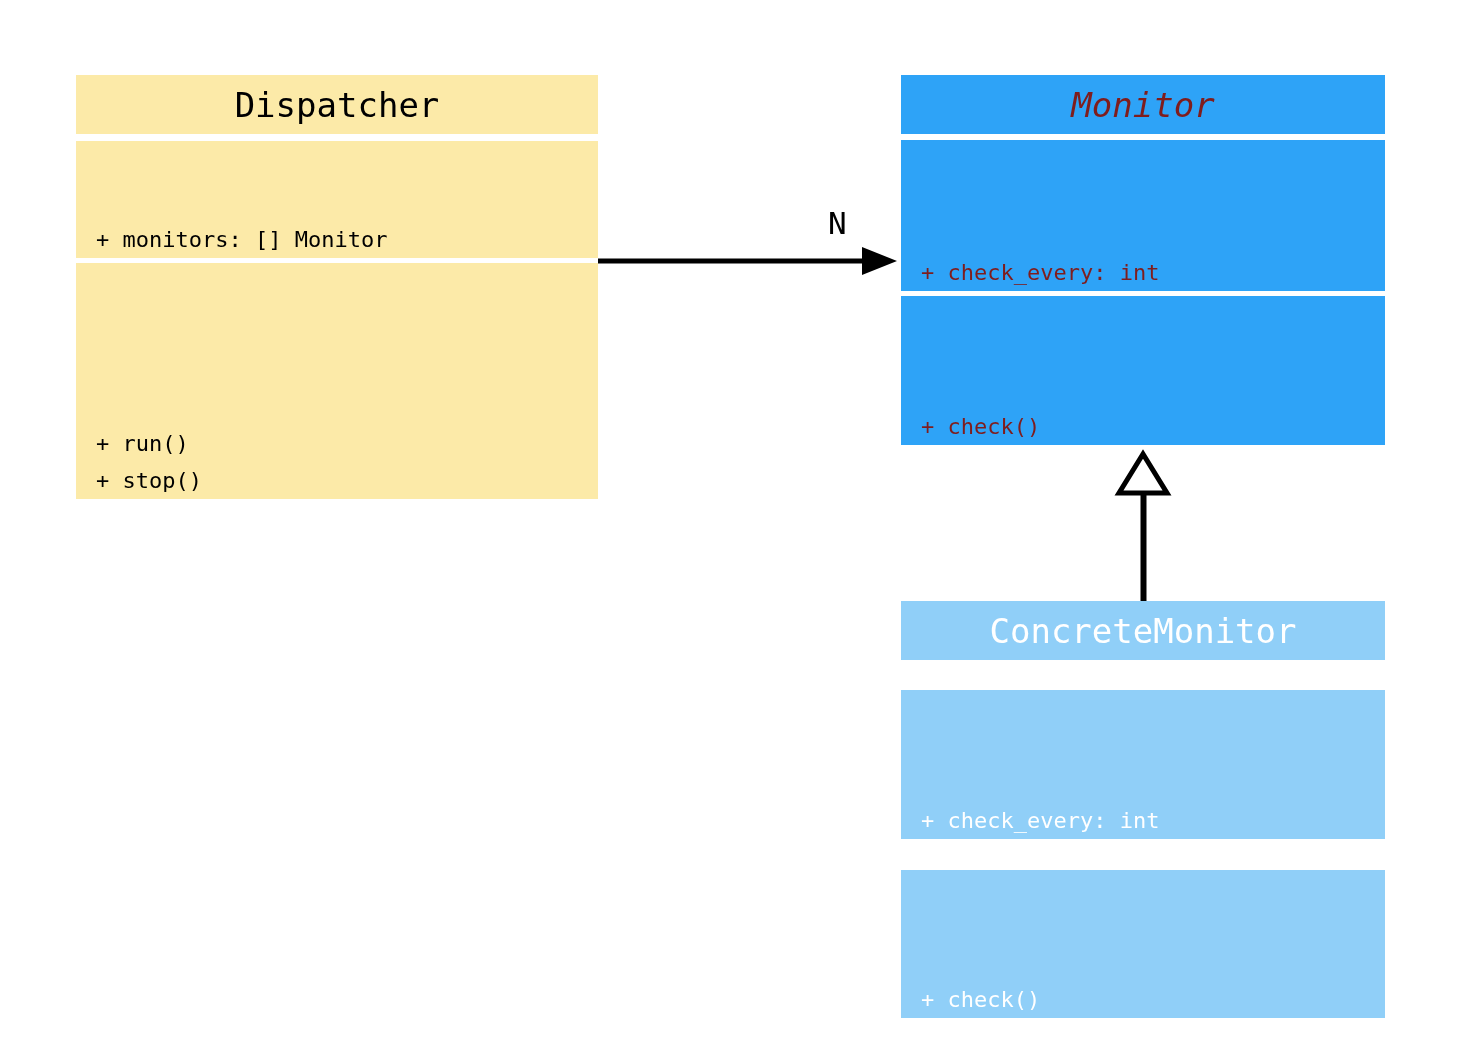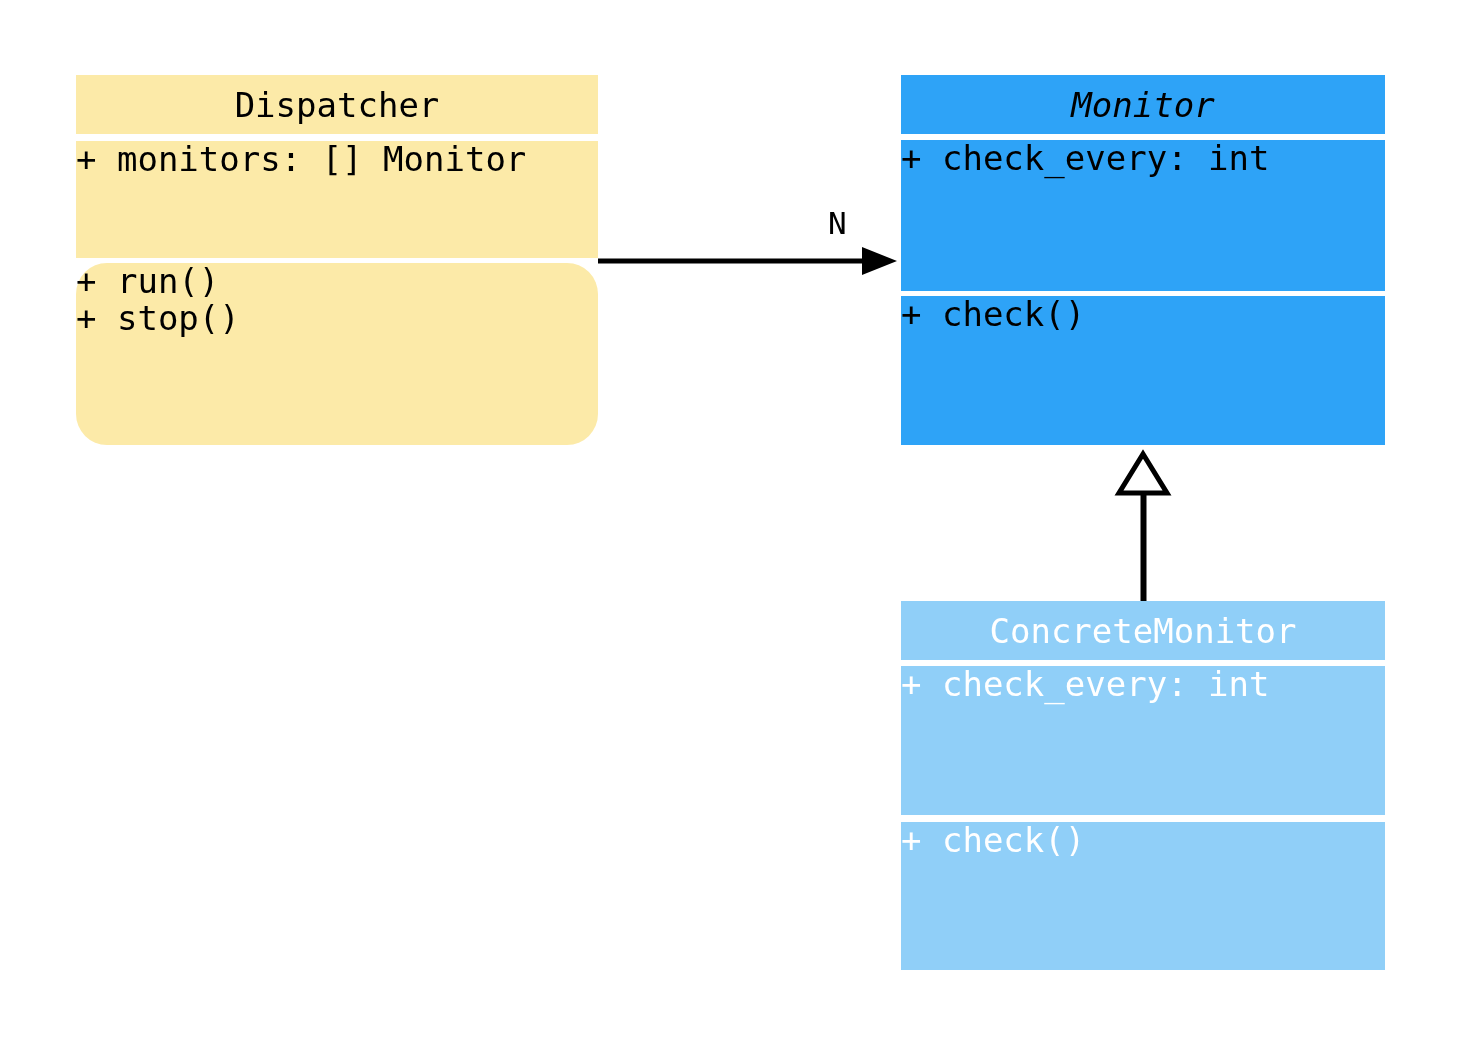--- a/index.html
+++ b/index.html
@@ -35,38 +35,39 @@
     display: flex;
     align-items: center;
     justify-content: center;
     font-size: 34px;
     height: 59px;
   }
 
   .sec-members {
     display: flex;
     flex-direction: column;
-    justify-content: flex-start;
-    font-size: 34px;
+    justify-content: flex-end;
+    padding-left: 20px;
+    font-size: 22px;
     line-height: 37px;
   }
 
   
   #box-dispatcher { left: 76px; top: 75px; width: 522px; height: 370px; }
   #box-dispatcher .sec-attrs   { height: 117px; margin-top: 7px; }
-  #box-dispatcher .sec-methods { height: 182px; margin-top: 5px; border-radius: 31px; }
+  #box-dispatcher .sec-methods { height: 236px; margin-top: 5px; }
 
   
   #box-monitor { left: 901px; top: 75px; width: 484px; height: 370px; }
   #box-monitor .sec-title { font-style: italic; }
   #box-monitor .sec-attrs   { height: 151px; margin-top: 6px; }
   #box-monitor .sec-methods { height: 149px; margin-top: 5px; }
 
   
-  #box-concrete { left: 901px; top: 601px; width: 484px; height: 369px; }
+  #box-concrete { left: 901px; top: 601px; width: 484px; height: 369px; gap: 24px; }
   #box-concrete .sec-attrs   { height: 149px; margin-top: 6px; }
   #box-concrete .sec-methods { height: 148px; margin-top: 7px; }
 
   .multiplicity-label {
     position: absolute;
     left: 828px;
     top: 206px;
     font-size: 31px;
     line-height: 34px;
     color: #000000;
@@ -92,21 +93,21 @@
     <div class="sec sec-title" style="background: rgb(252, 234, 168);">Dispatcher</div>
     <div class="sec sec-members sec-attrs" style="background: rgb(252, 234, 168);">
       <div>+ monitors: [] Monitor</div>
     </div>
     <div class="sec sec-members sec-methods" style="background: rgb(252, 234, 168);">
       <div>+ run()</div>
       <div>+ stop()</div>
     </div>
   </div>
 
-  <div class="class-box" id="box-monitor" style="color: #000000;">
+  <div class="class-box" id="box-monitor" style="color: #7f1d1d;">
     <div class="sec sec-title" style="background: rgb(46, 163, 247);">Monitor</div>
     <div class="sec sec-members sec-attrs" style="background: rgb(46, 163, 247);">
       <div>+ check_every: int</div>
     </div>
     <div class="sec sec-members sec-methods" style="background: rgb(46, 163, 247);">
       <div>+ check()</div>
     </div>
   </div>
 
   <div class="class-box" id="box-concrete" style="color: rgb(255, 255, 255);">

